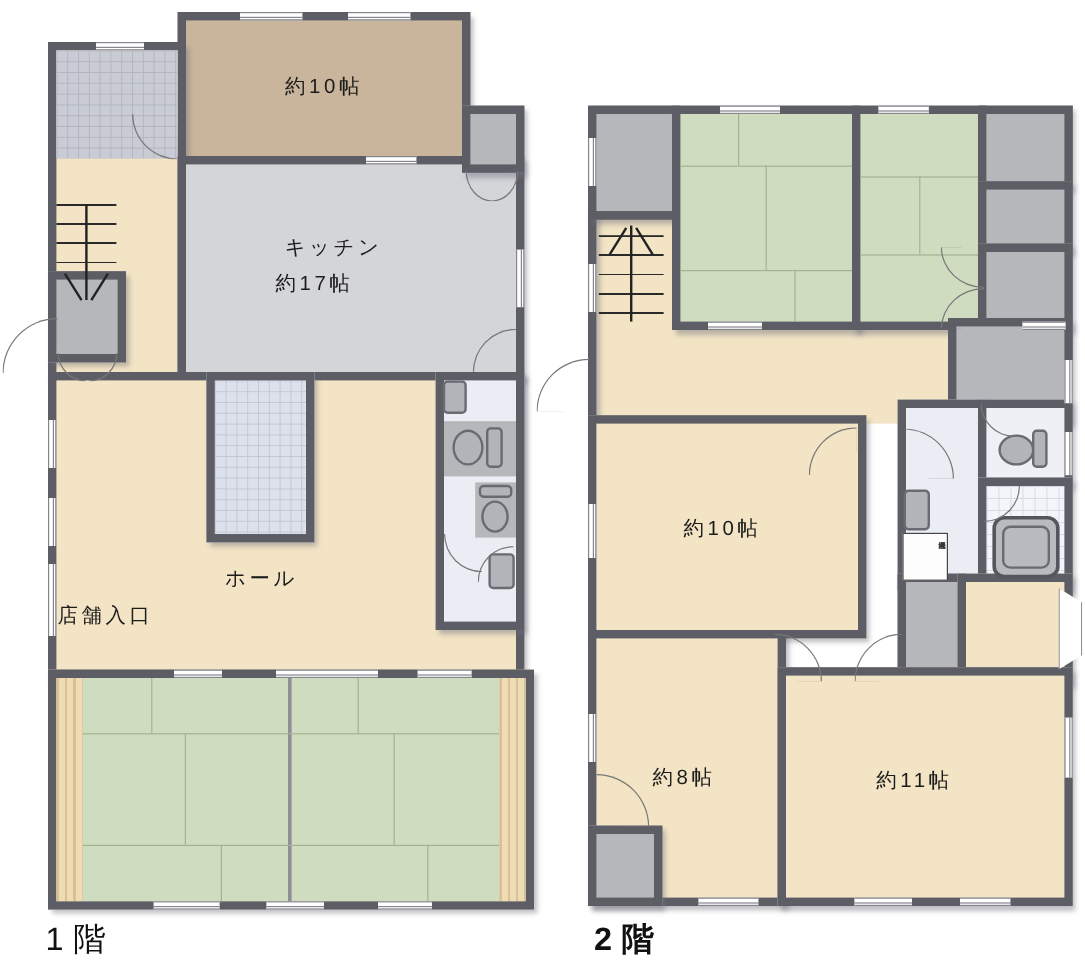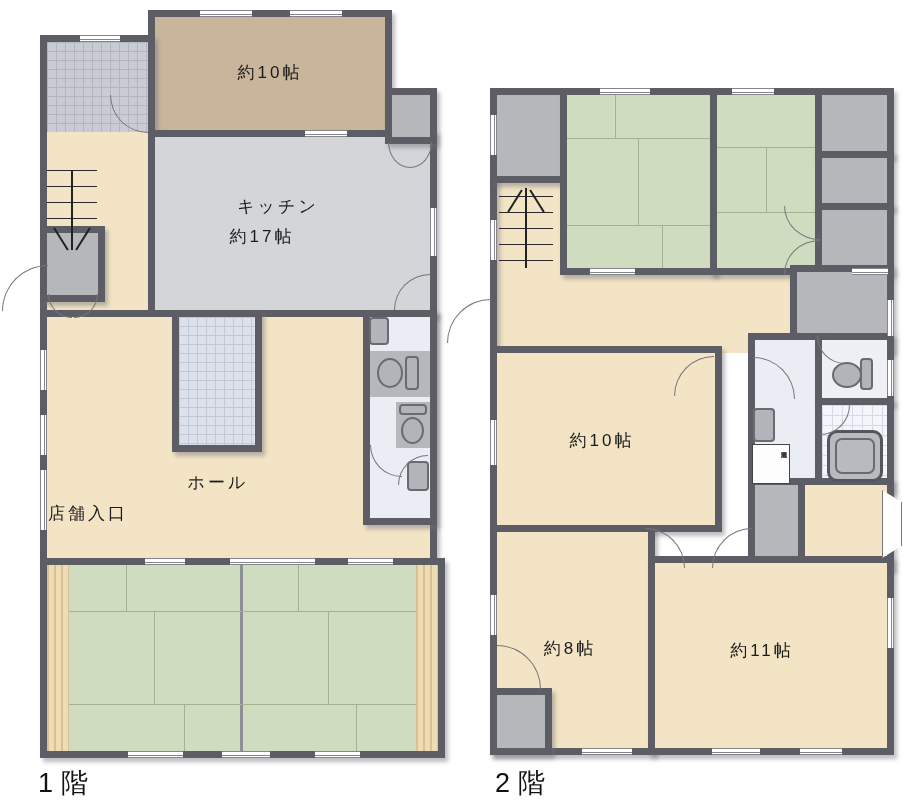--- a/index.html
+++ b/index.html
@@ -188,14 +188,14 @@
   <div class="abs arc tr" style="left:645px;top:528px;width:40px;height:40px;"></div>
   <div class="abs arc tl" style="left:712px;top:528px;width:40px;height:40px;"></div>
   <div class="abs arc tr" style="left:753px;top:357px;width:42px;height:42px;"></div>
   <div class="abs arc bl" style="left:817px;top:336px;width:28px;height:28px;"></div>
   <div class="abs arc br" style="left:820px;top:405px;width:30px;height:30px;"></div>
   <div class="abs arc tr" style="left:497px;top:645px;width:44px;height:44px;"></div>
 
   <div class="abs rlabel" style="left:602px;top:440px;">約10帖</div>
   <div class="abs rlabel" style="left:570px;top:648px;">約8帖</div>
   <div class="abs rlabel" style="left:762px;top:650px;">約11帖</div>
-  <div class="abs flabel" style="left:495px;top:765px;">2階</div>
+  <div class="abs flabel" style="left:495px;top:765px;font-weight:bold;">2階</div>
 </div>
 
 </body></html>

